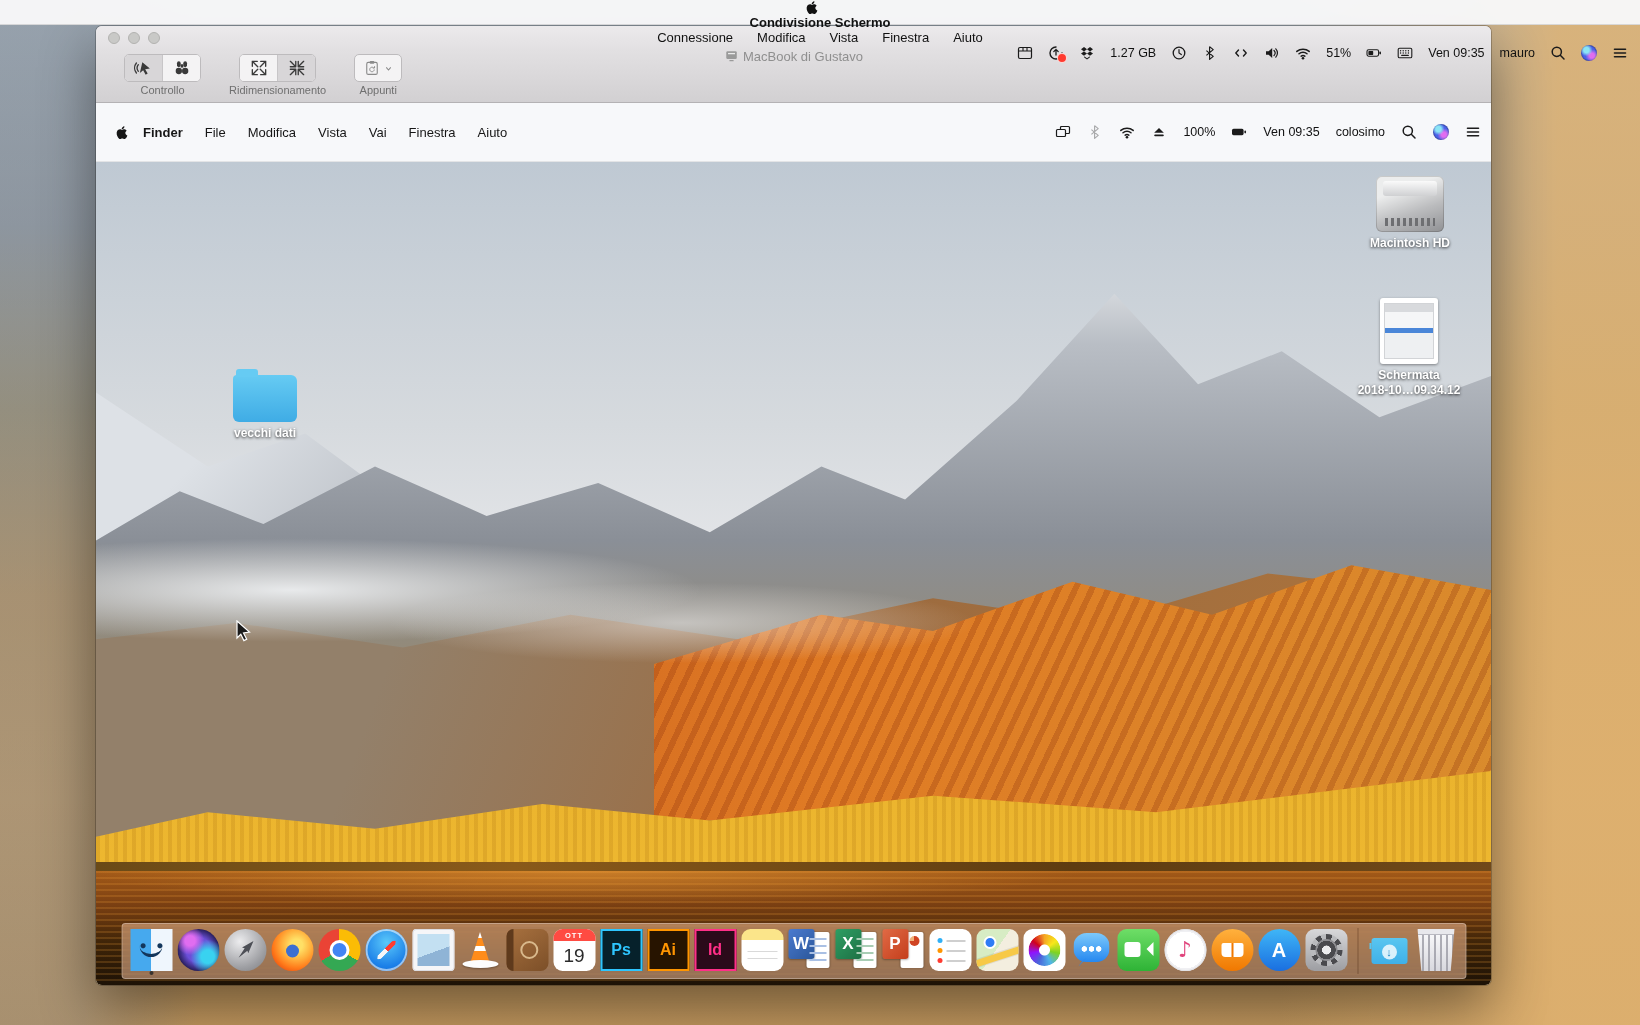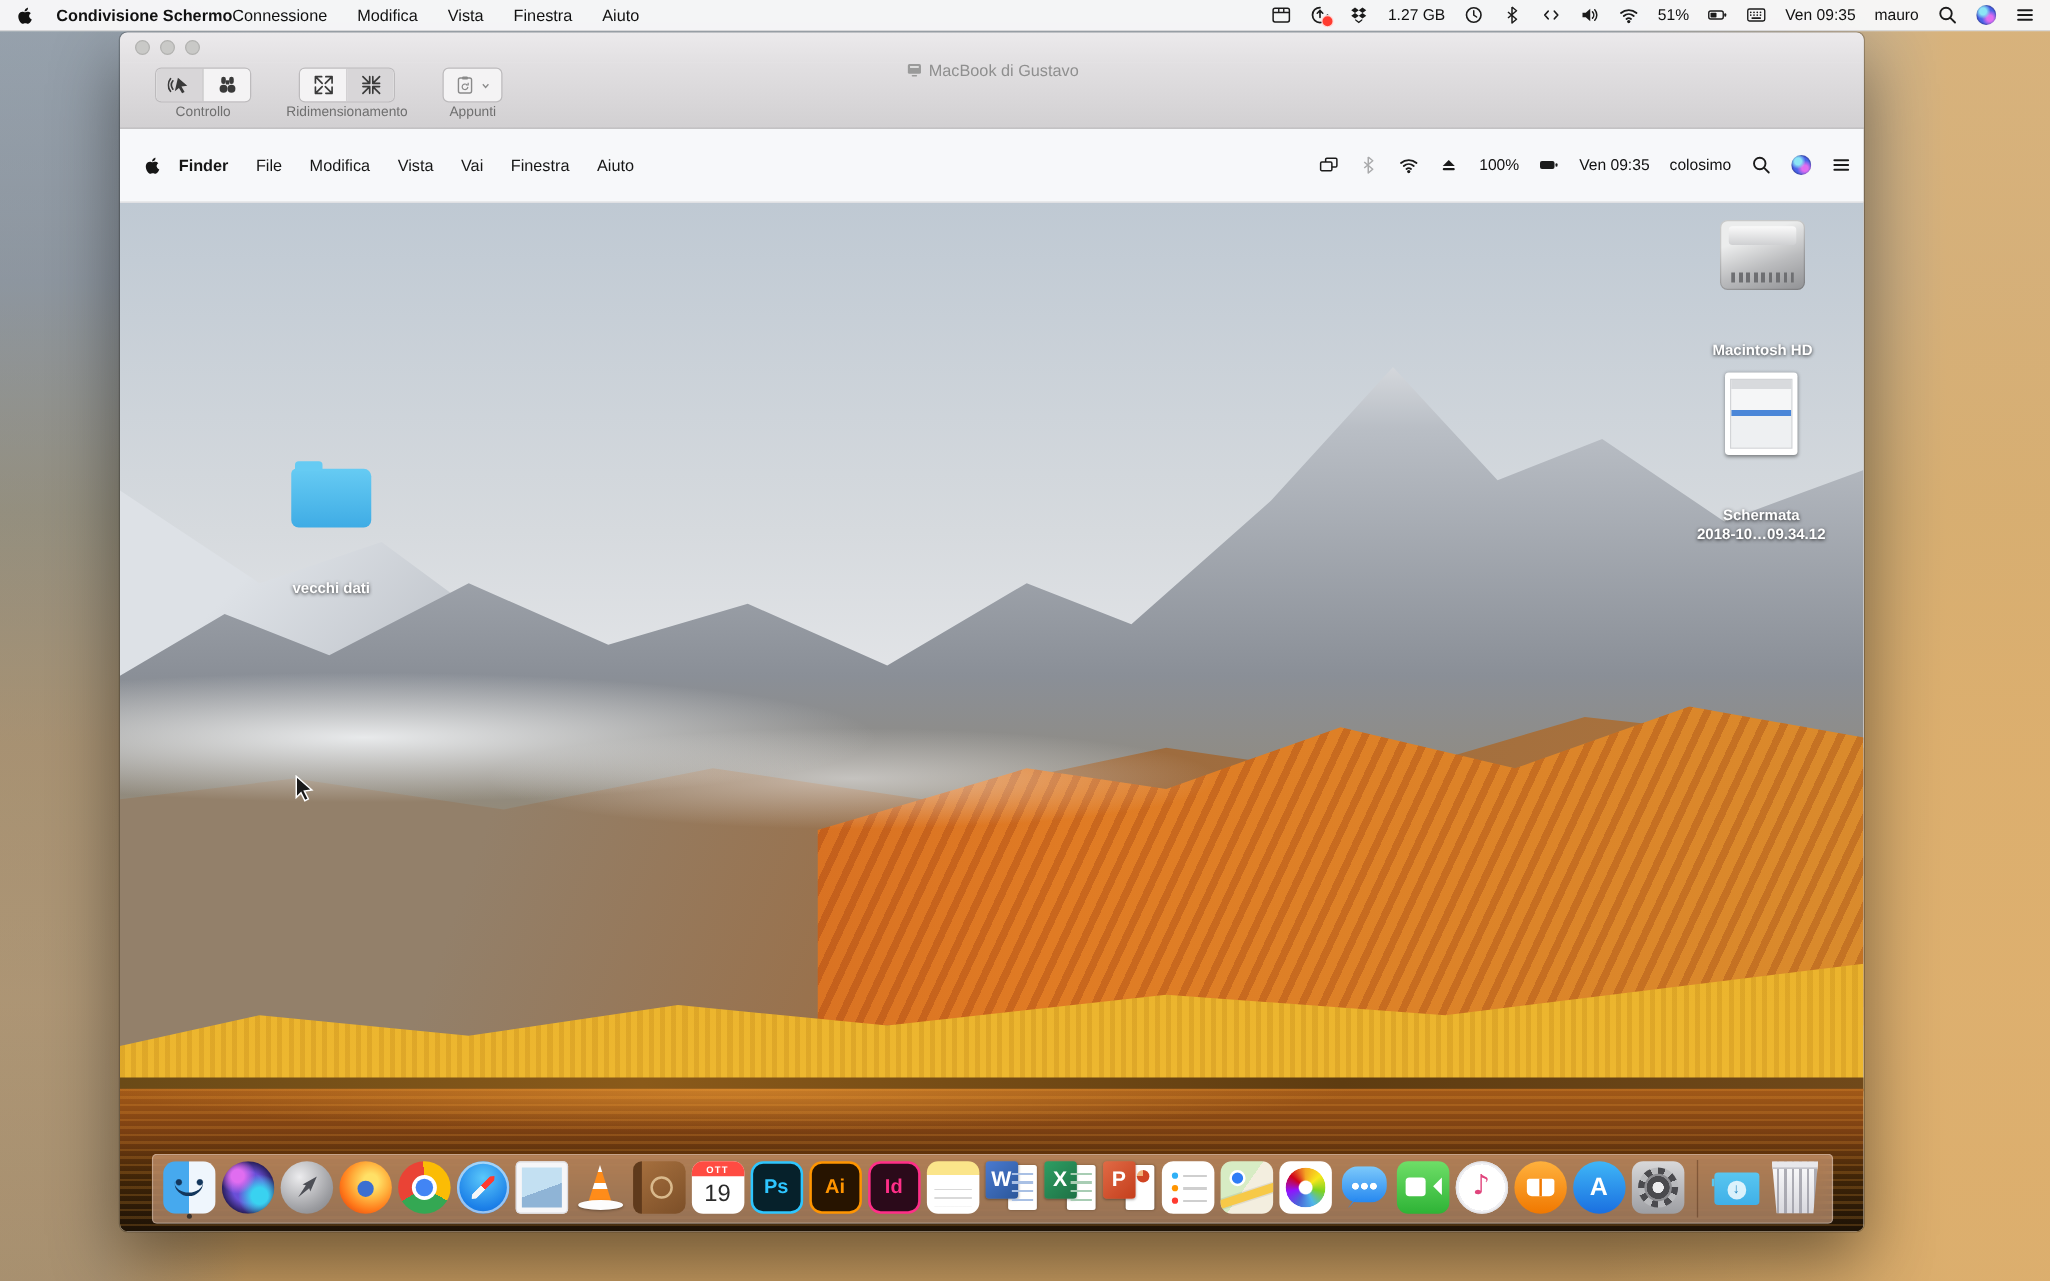--- a/index.html
+++ b/index.html
@@ -6,21 +6,21 @@
     font-family:"Liberation Sans",sans-serif;-webkit-font-smoothing:antialiased;}
   .stage{position:relative;width:1640px;height:1025px;overflow:hidden;
     background:
       linear-gradient(90deg, rgba(120,128,138,.38) 0 5%, rgba(120,128,138,0) 12%),
       linear-gradient(270deg, rgba(224,178,112,.85) 0 5%, rgba(224,178,112,0) 22%),
       linear-gradient(to bottom,#aab7c3 0%,#9aa3ac 22%,#a59878 40%,#c49c64 58%,#cda267 78%,#c59a5f 100%);}
 
   
   .menubar{position:absolute;left:0;top:0;right:0;height:24px;display:flex;align-items:center;
     background:rgba(247,247,248,.97);border-bottom:1px solid rgba(0,0,0,.12);
-    font-size:13px;color:#111;padding:0 12px;z-index:50;}
+    font-size:13px;color:#111;padding:0 12px;z-index:50;flex-direction:column;}
   .menubar .apple{display:inline-flex;margin-right:18px;}
   .menus{display:flex;gap:24px;align-items:center;}
   .mitem{cursor:default;white-space:nowrap;}
   .mitem.bold{font-weight:700;}
   .statusbar{margin-left:auto;display:flex;align-items:center;gap:15px;}
   .mi{display:inline-flex;align-items:center;position:relative;color:#1b1b1b;}
   .mi.dim{opacity:.35;}
   .mt{font-size:12.5px;color:#111;white-space:nowrap;}
   .badge-dot{position:absolute;right:-3px;bottom:-2px;width:8px;height:8px;border-radius:50%;
     background:#ff3b30;border:1px solid rgba(255,255,255,.8);}
@@ -84,21 +84,21 @@
       radial-gradient(ellipse 42% 9% at 14% 52%, rgba(242,244,246,.9), rgba(242,244,246,0) 70%),
       radial-gradient(ellipse 30% 7% at 42% 56%, rgba(240,240,242,.55), rgba(240,240,242,0) 70%);}
   .wp-shore{top:85%;height:1.4%;bottom:auto;
     background:linear-gradient(to right,#6a4a17,#8a5a1a 30%,#5e3c11 70%,#70491a);}
   .wp-water{top:86.2%;background:
       repeating-linear-gradient(to bottom, rgba(255,170,60,.18) 0 2px, rgba(0,0,0,0) 2px 6px),
       radial-gradient(ellipse 60% 50% at 35% 0%, rgba(250,170,60,.45), rgba(250,170,60,0) 60%),
       linear-gradient(to bottom,#a35a18 0,#7a3f12 30%,#402508 62%,#1d1206 100%);}
 
   
-  .dicon{position:absolute;display:flex;flex-direction:column;align-items:center;cursor:default;gap:37px;}
+  .dicon{position:absolute;display:flex;flex-direction:column;align-items:center;cursor:default;}
   .dlabel{margin-top:4px;font-size:12px;font-weight:600;color:#fff;text-align:center;
     text-shadow:0 1px 3px rgba(0,0,0,.8);line-height:1.25;}
   .hd-icon{width:68px;height:56px;border-radius:6px;position:relative;
     background:linear-gradient(160deg,#eceded 0 28%,#bbbcbe 62%,#909194);
     box-shadow:inset 0 0 0 1px rgba(0,0,0,.15);}
   .hd-icon::before{content:"";position:absolute;top:5px;left:7px;right:7px;height:15px;
     border-radius:3px;background:linear-gradient(#fafafa,#cfd0d2);}
   .hd-icon::after{content:"";position:absolute;bottom:6px;left:9px;right:9px;height:8px;
     background:repeating-linear-gradient(90deg,#6e6f72 0 3px,rgba(0,0,0,0) 3px 6px);}
   .shot-icon{width:58px;height:66px;background:#fff;border-radius:3px;padding:5px 4px;
@@ -115,21 +115,21 @@
   
   .dock{position:absolute;left:50%;transform:translateX(-50%);bottom:6px;height:56px;
     display:flex;align-items:center;gap:5px;padding:4px 8px;box-sizing:border-box;
     background:rgba(250,200,168,.5);border:1px solid rgba(255,255,255,.3);border-radius:4px;
     backdrop-filter:blur(9px) saturate(1.3);z-index:9;}
   .dock-item{position:relative;width:42px;height:44px;display:flex;align-items:flex-start;
     justify-content:center;}
   .dock-item.running::after{content:"";position:absolute;bottom:-2px;left:50%;
     transform:translateX(-50%);width:4px;height:4px;border-radius:50%;background:rgba(40,40,40,.85);}
   .dock-divider{width:1px;height:46px;background:rgba(70,35,15,.4);margin:0 5px;}
-  .di{position:relative;width:42px;height:42px;border-radius:10px;flex:0 0 auto;}
+  .di{position:relative;width:42px;height:42px;border-radius:0;flex:0 0 auto;}
   .di-letter{position:absolute;inset:0;display:flex;align-items:center;justify-content:center;
     font-weight:700;font-size:16px;}
 
   .di-finder{background:
       radial-gradient(circle at 30% 40%, #13365c 2px, rgba(0,0,0,0) 3px),
       radial-gradient(circle at 70% 40%, #13365c 2px, rgba(0,0,0,0) 3px),
       linear-gradient(90deg,#46a9ee 0 50%,#eff6fd 50% 100%);}
   .di-finder::after{content:"";position:absolute;left:22%;right:22%;top:28%;height:32%;
     border-bottom:3px solid #13365c;border-radius:0 0 16px 16px;}
   .di-siri{border-radius:50%;background:

